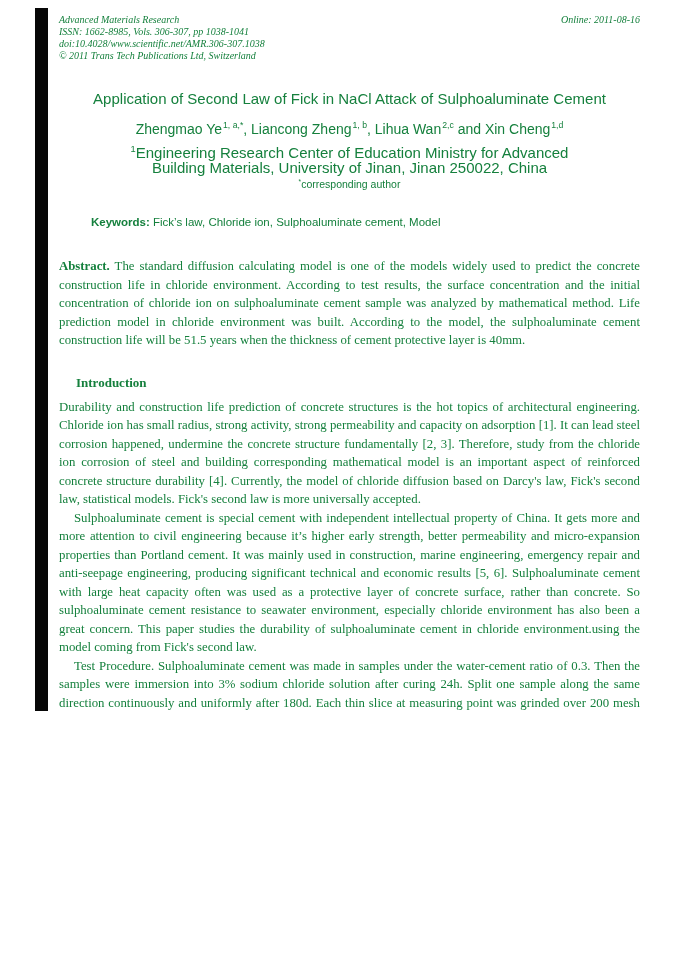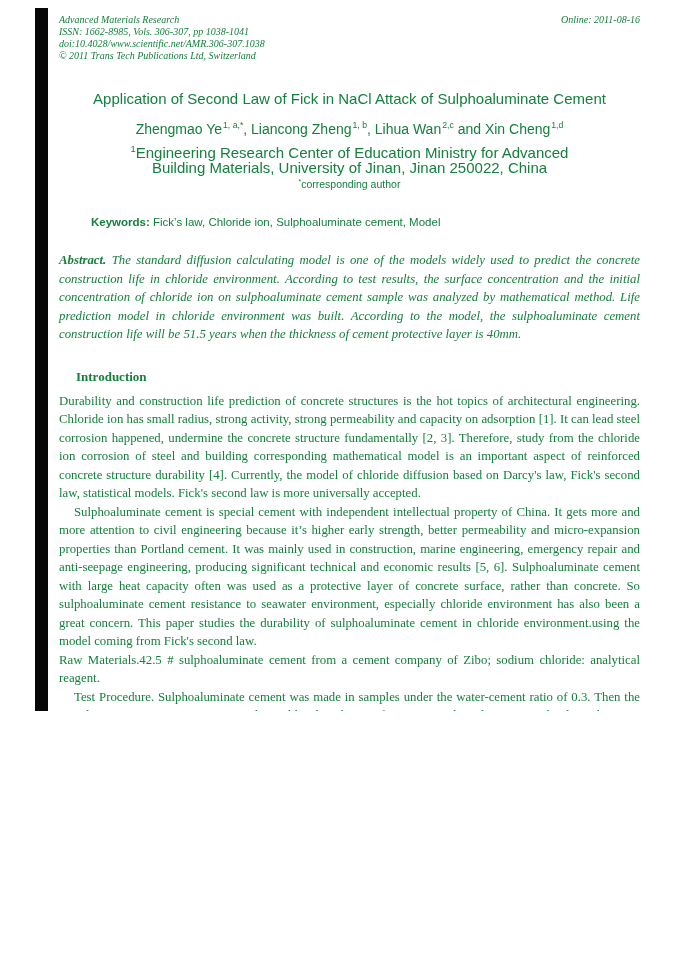--- a/index.html
+++ b/index.html
@@ -83,21 +83,21 @@
   }
   .kw-label { font-weight:700; }
   .body-para {
     font-family:"Liberation Serif", serif;
     font-size:12.8px;
     line-height:18.5px;
     text-align:justify;
     margin:0;
   }
   .run-head { font-weight:700; }
-  .abstract { margin-top:21px;font-style:italic; }
+  .abstract { margin-top:27px; }
   .indent { text-indent:15px; }
   .section-heading {
     font-family:"Liberation Serif", serif;
     font-weight:700;
     font-size:13px;
     line-height:16px;
     margin:25px 0 7px 17px;
   }
 </style>
 </head>
@@ -129,17 +129,16 @@
     <p class="corresponding"><sup>*</sup><span>corresponding author</span></p>
 
     <p class="keywords"><span class="kw-label">Keywords:</span> <span>Fick’s law, Chloride ion, Sulphoaluminate cement, Model</span></p>
 
     <p class="body-para abstract"><span class="run-head">Abstract.</span> <span>The standard diffusion calculating model is one of the models widely used to predict the concrete construction life in chloride environment. According to test results, the surface concentration and the initial concentration of chloride ion on sulphoaluminate cement sample was analyzed by mathematical method. Life prediction model in chloride environment was built. According to the model, the sulphoaluminate cement construction life will be 51.5 years when the thickness of cement protective layer is 40mm.</span></p>
 
     <h2 class="section-heading">Introduction</h2>
     <p class="body-para">Durability and construction life prediction of concrete structures is the hot topics of architectural engineering. Chloride ion has small radius, strong activity, strong permeability and capacity on adsorption [1]. It can lead steel corrosion happened, undermine the concrete structure fundamentally [2, 3]. Therefore, study from the chloride ion corrosion of steel and building corresponding mathematical model is an important aspect of reinforced concrete structure durability [4]. Currently, the model of chloride diffusion based on Darcy's law, Fick's second law, statistical models. Fick's second law is more universally accepted.</p>
     <p class="body-para indent">Sulphoaluminate cement is special cement with independent intellectual property of China. It gets more and more attention to civil engineering because it’s higher early strength, better permeability and micro-expansion properties than Portland cement. It was mainly used in construction, marine engineering, emergency repair and anti-seepage engineering, producing significant technical and economic results [5, 6]. Sulphoaluminate cement with large heat capacity often was used as a protective layer of concrete surface, rather than concrete. So sulphoaluminate cement resistance to seawater environment, especially chloride environment has also been a great concern. This paper studies the durability of sulphoaluminate cement in chloride environment.using the model coming from Fick's second law.</p>
 
-    <p class="body-para">Raw Materials.42.5 # sulphoaluminate cement from a cement company of Zibo; sodium chloride: analytical reagent.</p>
     <p class="body-para indent">Test Procedure. Sulphoaluminate cement was made in samples under the water-cement ratio of 0.3. Then the samples were immersion into 3% sodium chloride solution after curing 24h. Split one sample along the same direction continuously and uniformly after 180d. Each thin slice at measuring point was grinded over 200 mesh sieve and dissolved by nitric acid solution. Chloride content was determined by precipitation method.</p>
 
   </main>
 </div>
 
 </body></html>

